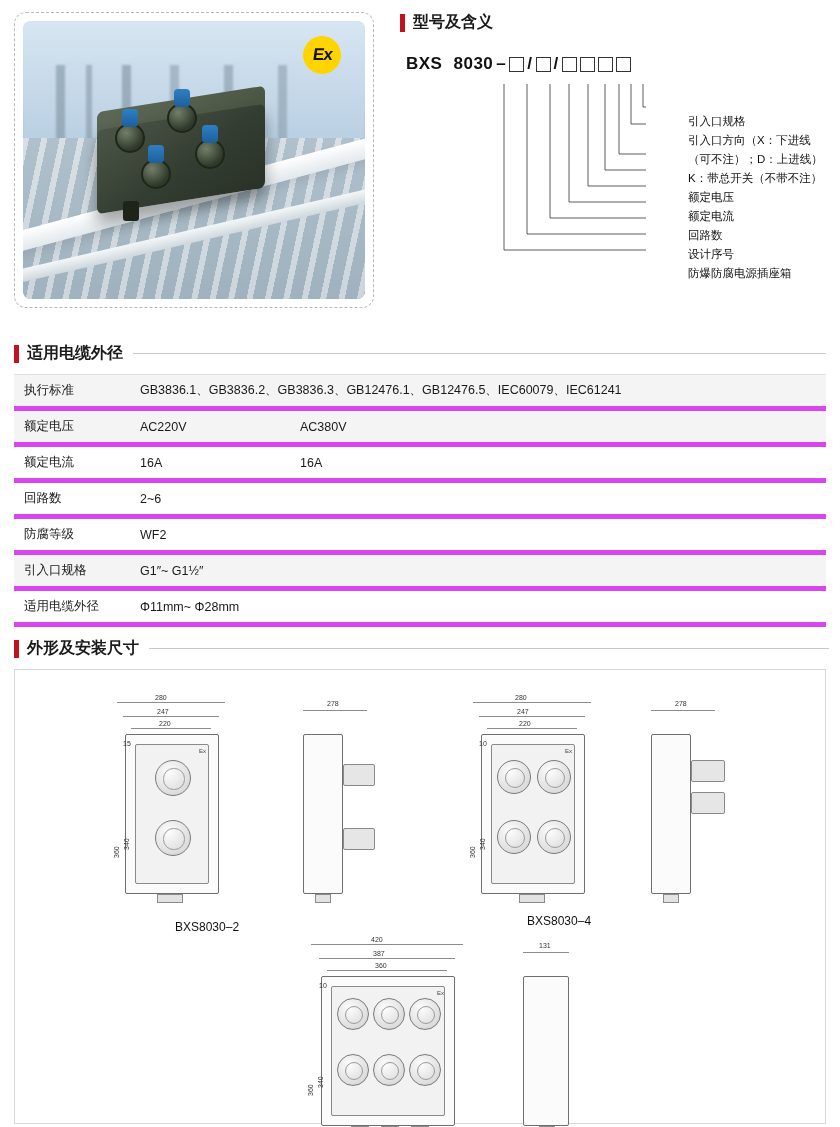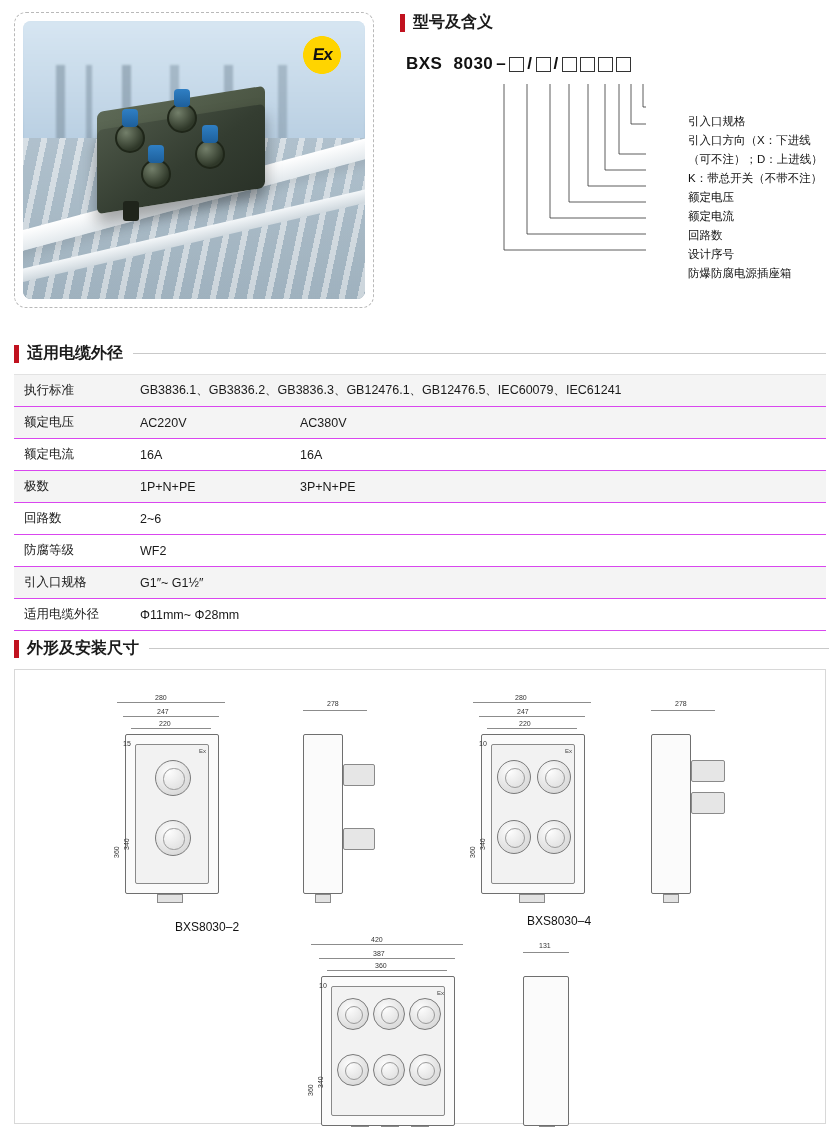--- a/index.html
+++ b/index.html
@@ -116,21 +116,21 @@
   }
   .leaderbox { position:absolute; left:0; top:0; width:430px; height:300px; pointer-events:none;}
 
   
   .spec-sec { position:absolute; left:14px; top:343px; width:812px; }
   .spec-sec .sec-head { margin-bottom: 10px; }
   table.spec {
     width: 100%; border-collapse: collapse; margin-top: 8px;
     font-size: 12.5px; color: #1a1a1a;
   }
-  table.spec tr { border-bottom: 1px solid #d946ef; }
+  table.spec tr { border-bottom: 5px solid #d946ef; }
   table.spec tr:first-child { border-top: 1px solid #e2e2e2; }
   table.spec td { padding: 7px 8px; vertical-align: middle; }
   table.spec td.lbl { width: 118px; padding-left: 10px; }
   table.spec td.v1 { width: 160px; }
   .bg-alt { background: #f4f4f4; }
 
   
   .dim-sec { position:absolute; left:14px; top:638px; width:815px; }
   .dim-panel {
     margin-top: 10px; width: 812px; height: 455px;
@@ -258,25 +258,20 @@
         <tr class="bg-alt">
           <td class="lbl">额定电压</td>
           <td class="v1">AC220V</td>
           <td>AC380V</td>
         </tr>
         <tr>
           <td class="lbl">额定电流</td>
           <td class="v1">16A</td>
           <td>16A</td>
         </tr>
-        <tr class="bg-alt">
-          <td class="lbl">极数</td>
-          <td class="v1">1P+N+PE</td>
-          <td>3P+N+PE</td>
-        </tr>
         <tr>
           <td class="lbl">回路数</td>
           <td colspan="2">2~6</td>
         </tr>
         <tr>
           <td class="lbl">防腐等级</td>
           <td colspan="2">WF2</td>
         </tr>
         <tr class="bg-alt">
           <td class="lbl">引入口规格</td>

